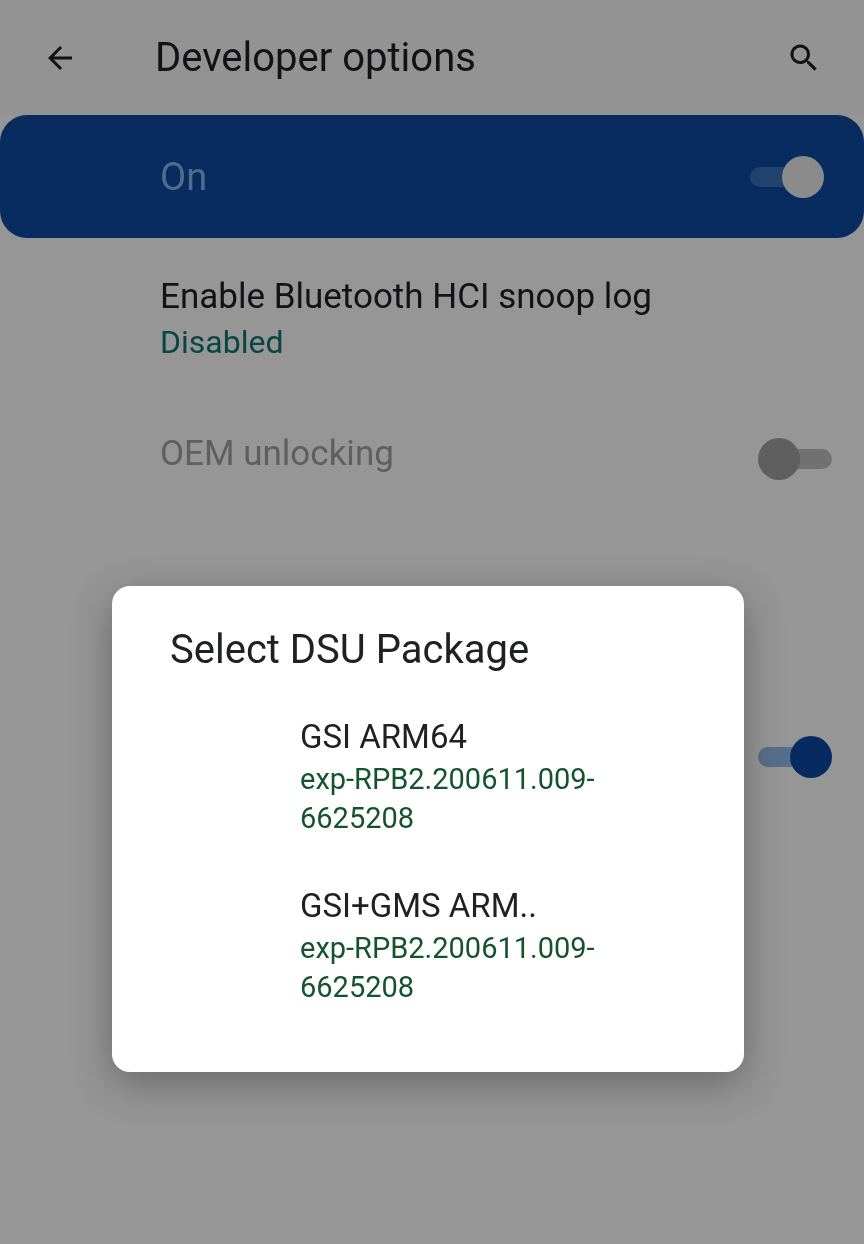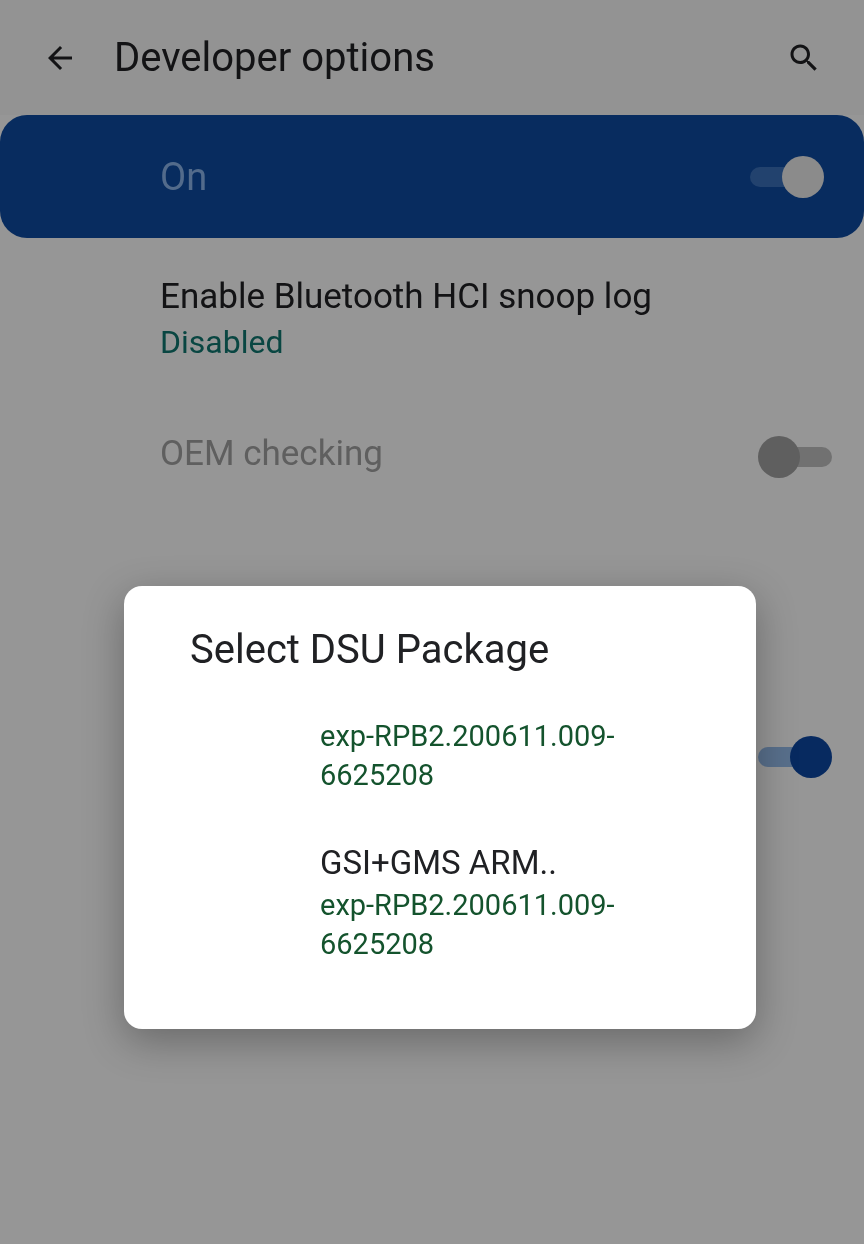--- a/index.html
+++ b/index.html
@@ -27,21 +27,21 @@
       height: 40px;
       display: flex;
       align-items: center;
       justify-content: center;
       cursor: pointer;
     }
     .header-title {
       font-size: 40px;
       font-weight: 400;
       color: #202124;
-      margin-left: 34px;
+      margin-left: 75px;
     }
     .search-icon {
       margin-left: auto;
       width: 40px;
       height: 40px;
       display: flex;
       align-items: center;
       justify-content: center;
       cursor: pointer;
     }
@@ -88,21 +88,21 @@
     .clipped-item {
       padding: 0 160px 20px;
       font-size: 32px;
       color: #5f6368;
       white-space: nowrap;
       overflow: hidden;
     }
     .setting-item {
       padding: 36px 32px 36px 160px;
       display: flex;
-      align-items: center;
+      align-items: flex-end;
     }
     .setting-text {
       flex: 1;
     }
     .setting-title {
       font-size: 35px;
       color: #202124;
       margin-bottom: 6px;
     }
     .setting-subtitle {
@@ -163,25 +163,25 @@
       position: absolute;
       top: 0;
       left: 0;
       width: 100%;
       height: 100%;
       background: rgba(0,0,0,0.4);
     }
     .dialog {
       position: absolute;
       top: 586px;
-      left: 124px;
+      left: 112px;
       width: 632px;
       background: #ffffff;
       border-radius: 18px;
-      padding: 40px 0 40px 16px;
+      padding: 40px 0 40px 8px;
       box-shadow: 0 12px 40px rgba(0,0,0,0.3);
     }
     .dialog-title {
       font-size: 40px;
       font-weight: 400;
       color: #202124;
       padding: 0 50px 20px;
     }
     .dialog-item {
       padding: 24px 50px 24px 180px;
@@ -230,21 +230,21 @@
 
   <div class="setting-item">
     <div class="setting-text">
       <div class="setting-title">Enable Bluetooth HCI snoop log</div>
       <div class="setting-subtitle">Disabled</div>
     </div>
   </div>
 
   <div class="setting-item setting-disabled">
     <div class="setting-text">
-      <div class="setting-title">OEM checking</div>
+      <div class="setting-title">OEM unlocking</div>
     </div>
     <div class="toggle-off">
       <div class="toggle-off-track"></div>
       <div class="toggle-off-thumb"></div>
     </div>
   </div>
 
   <div class="spacer-item"></div>
 
   <div class="setting-item" style="padding-top:80px;padding-bottom:80px;">
@@ -261,19 +261,20 @@
       <div class="setting-subtitle">Load a Dynamic System Update Image</div>
     </div>
   </div>
 </div>
 
 <div class="scrim"></div>
 
 <div class="dialog">
   <div class="dialog-title">Select DSU Package</div>
   <div class="dialog-item">
+    <div class="dialog-item-title">GSI ARM64</div>
     <div class="dialog-item-subtitle">exp-RPB2.200611.009-6625208</div>
   </div>
   <div class="dialog-item">
     <div class="dialog-item-title">GSI+GMS ARM..</div>
     <div class="dialog-item-subtitle">exp-RPB2.200611.009-6625208</div>
   </div>
 </div>
 
 </body></html>

